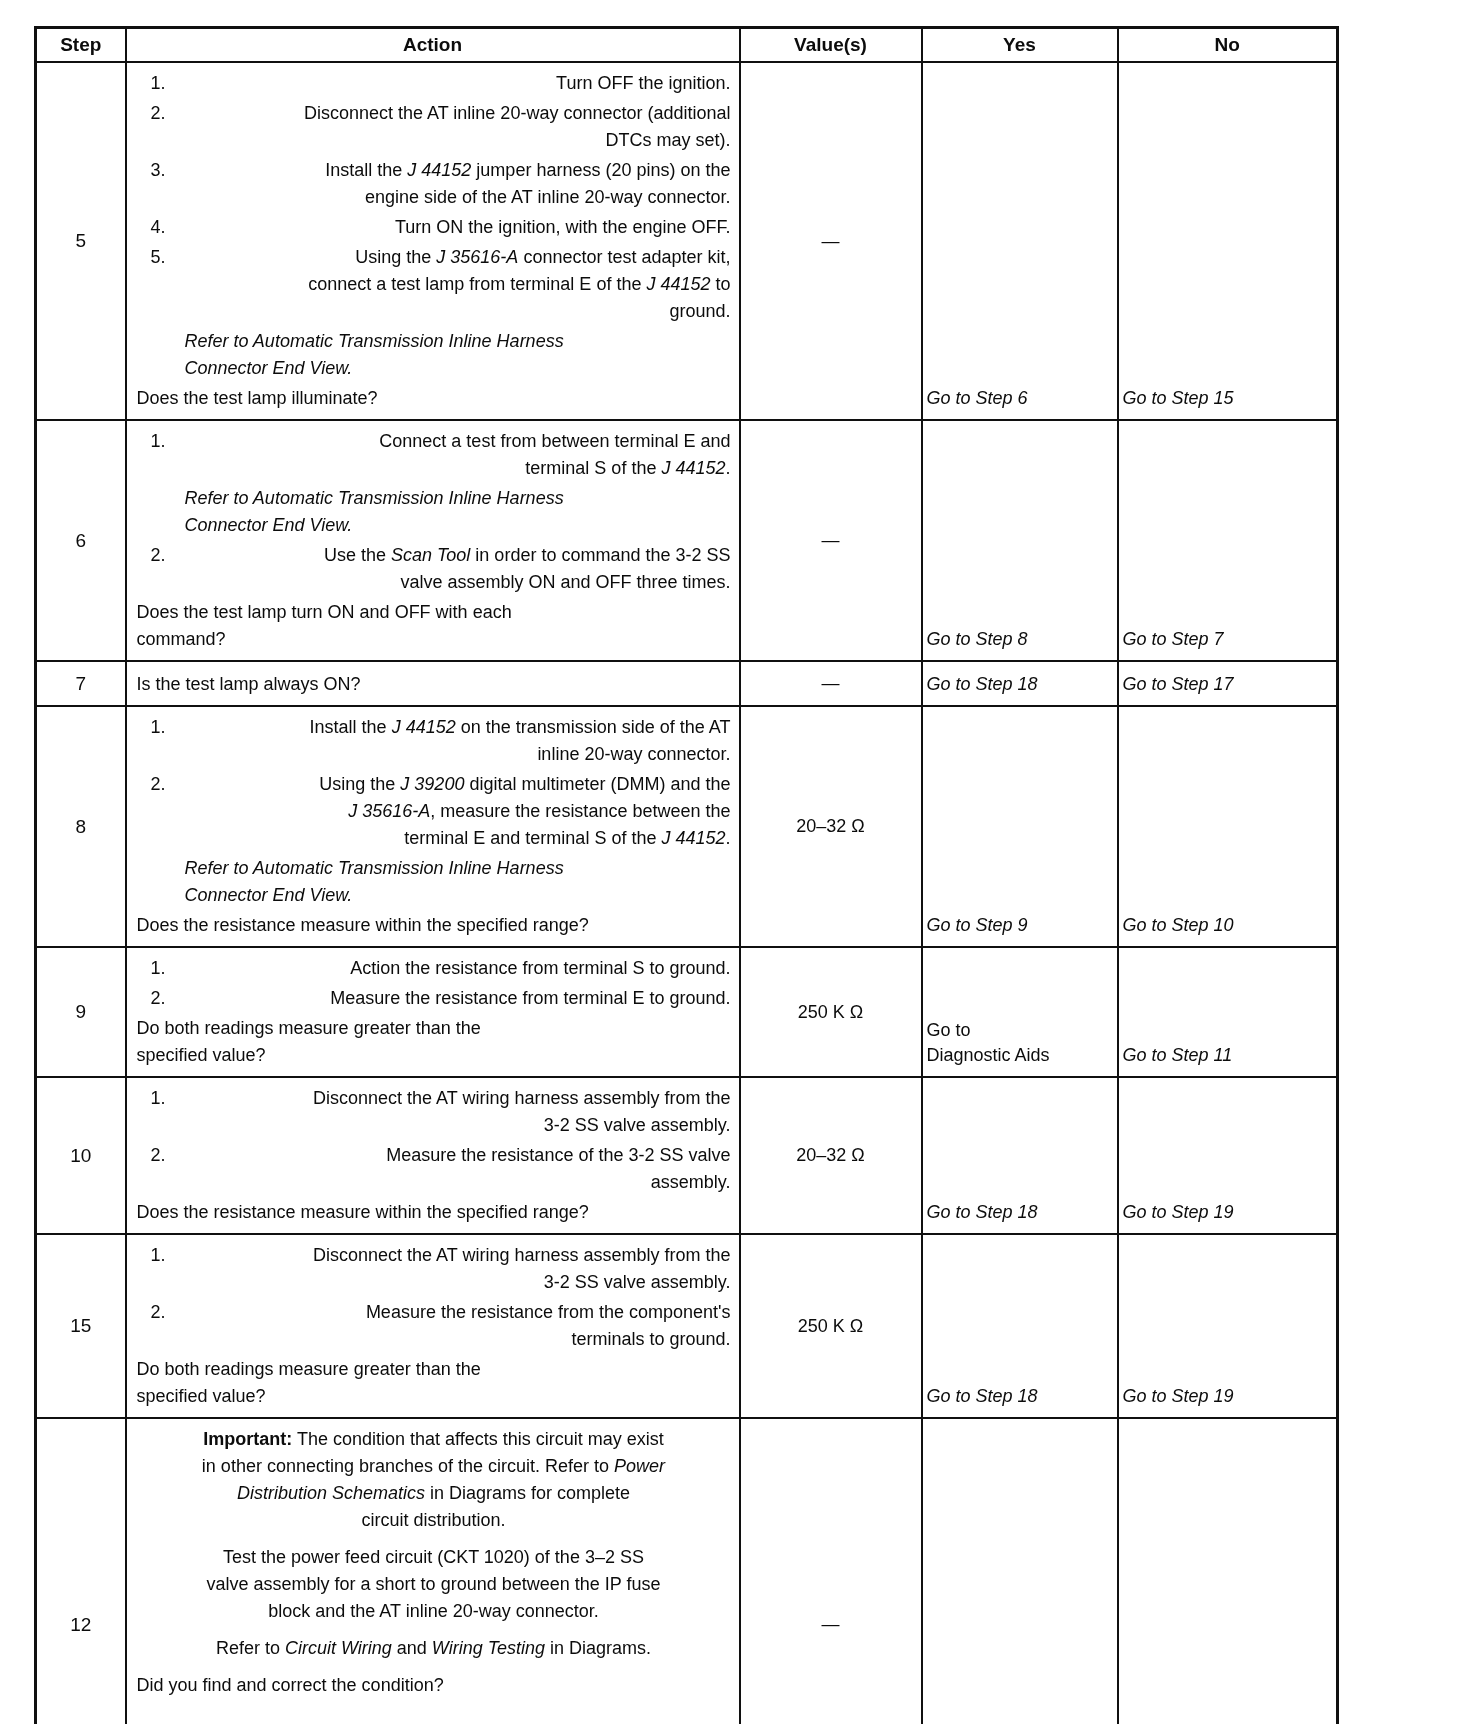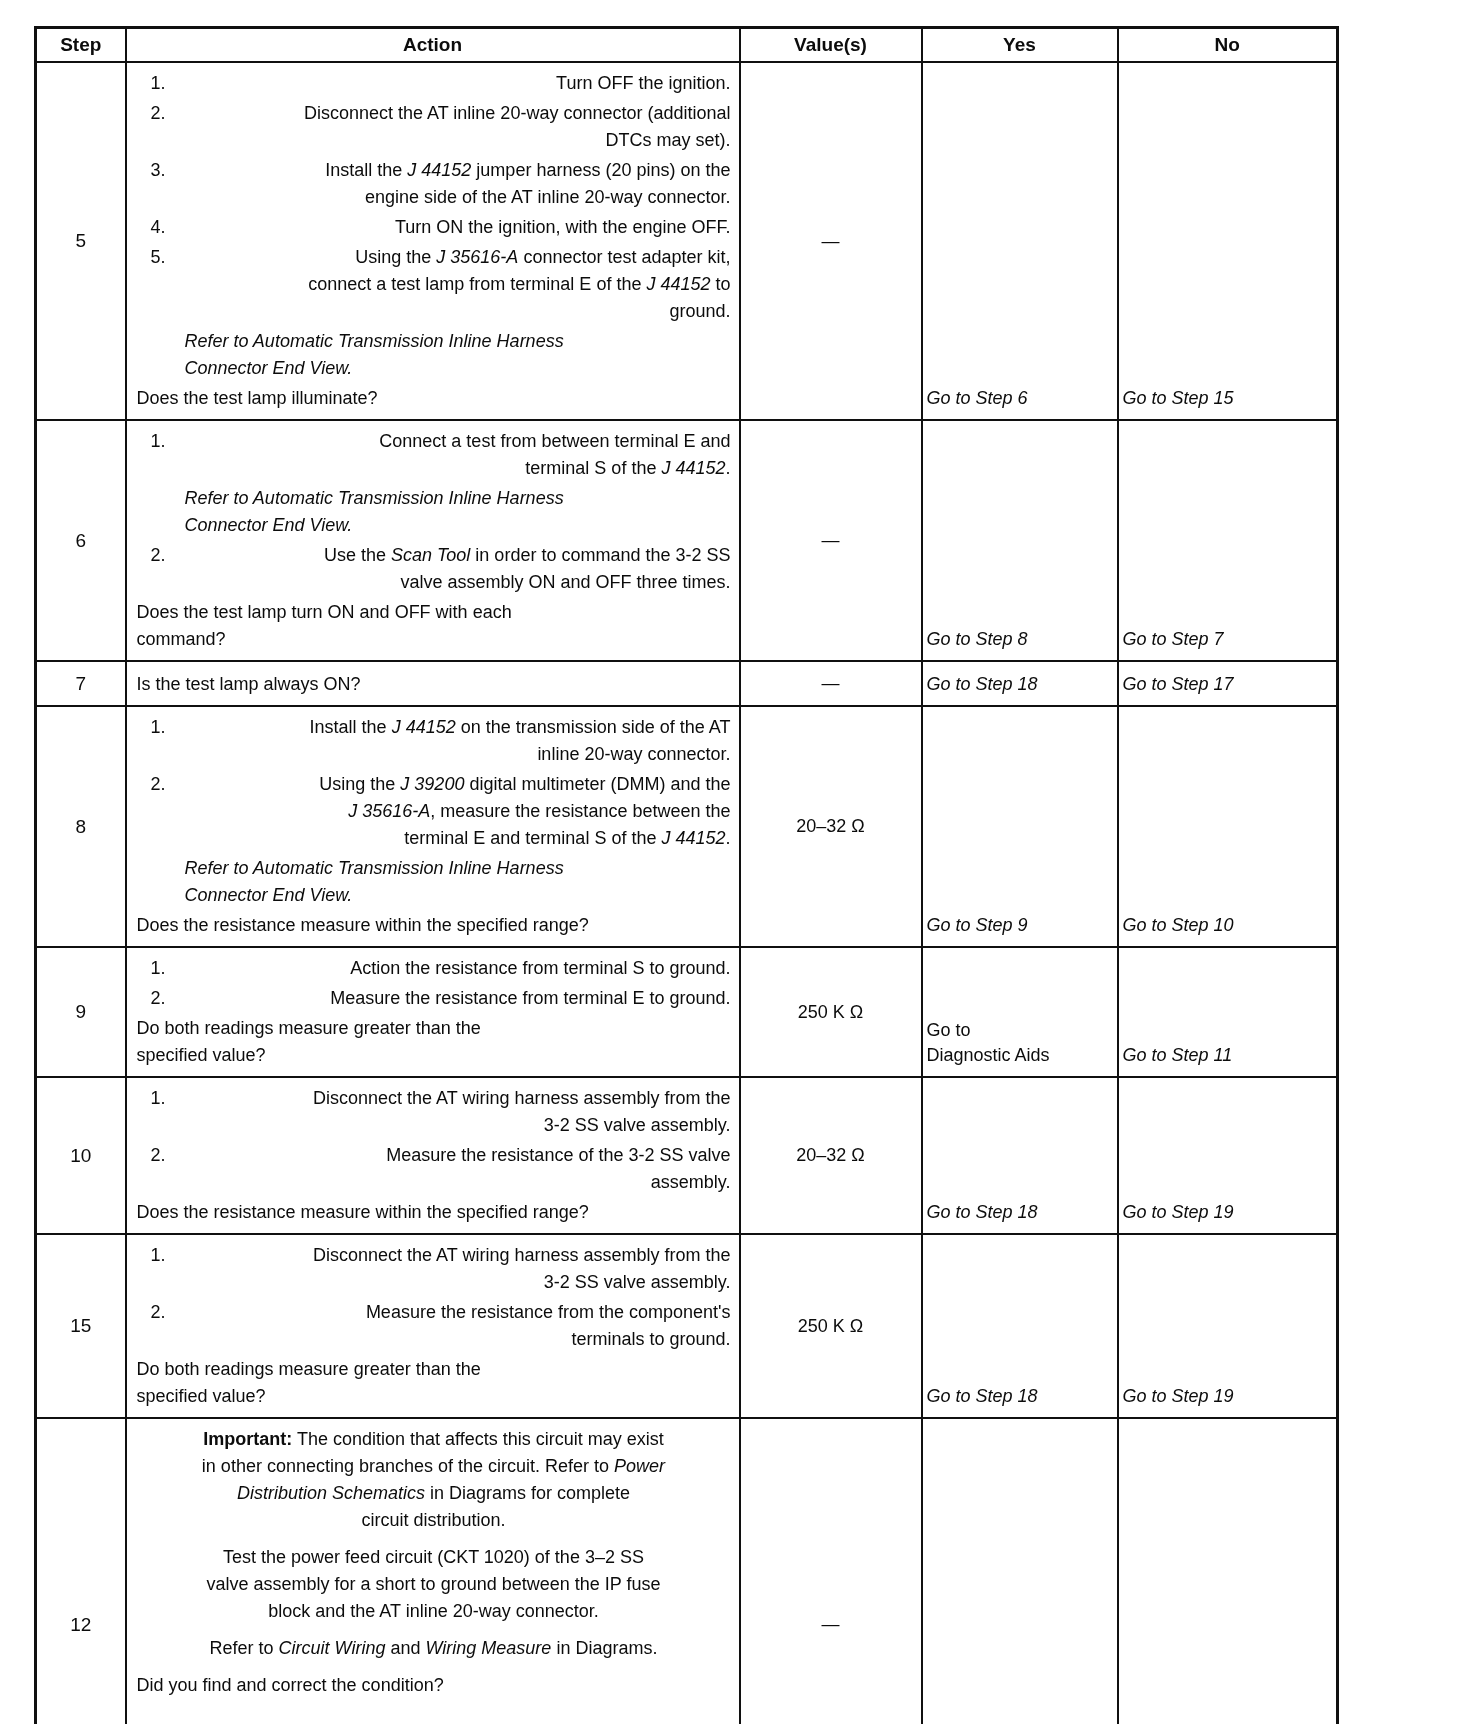--- a/index.html
+++ b/index.html
@@ -204,21 +204,21 @@
         <tr>
           <td class="step-cell">12</td>
           <td class="action-cell">
             <div class="item para"><span class="seg b">Important:</span><span class="seg"> The condition that affects this circuit may exist
 in other connecting branches of the circuit. Refer to </span><span class="seg i">Power
 Distribution Schematics</span><span class="seg"> in Diagrams for complete
 circuit distribution.</span></div>
             <div class="item para"><span class="seg">Test the power feed circuit (CKT 1020) of the 3–2 SS
 valve assembly for a short to ground between the IP fuse
 block and the AT inline 20-way connector.</span></div>
-            <div class="item para"><span class="seg">Refer to </span><span class="seg i">Circuit Wiring</span><span class="seg"> and </span><span class="seg i">Wiring Measure</span><span class="seg"> in Diagrams.</span></div>
+            <div class="item para"><span class="seg">Refer to </span><span class="seg i">Circuit Wiring</span><span class="seg"> and </span><span class="seg i">Wiring Testing</span><span class="seg"> in Diagrams.</span></div>
             <div class="item question"><span class="seg">Did you find and correct the condition?</span></div>
           </td>
           <td class="value-cell">—</td>
           <td class="yes-cell"></td>
           <td class="no-cell"></td>
         </tr>
       </tbody>
   </table>
 </div>
 

